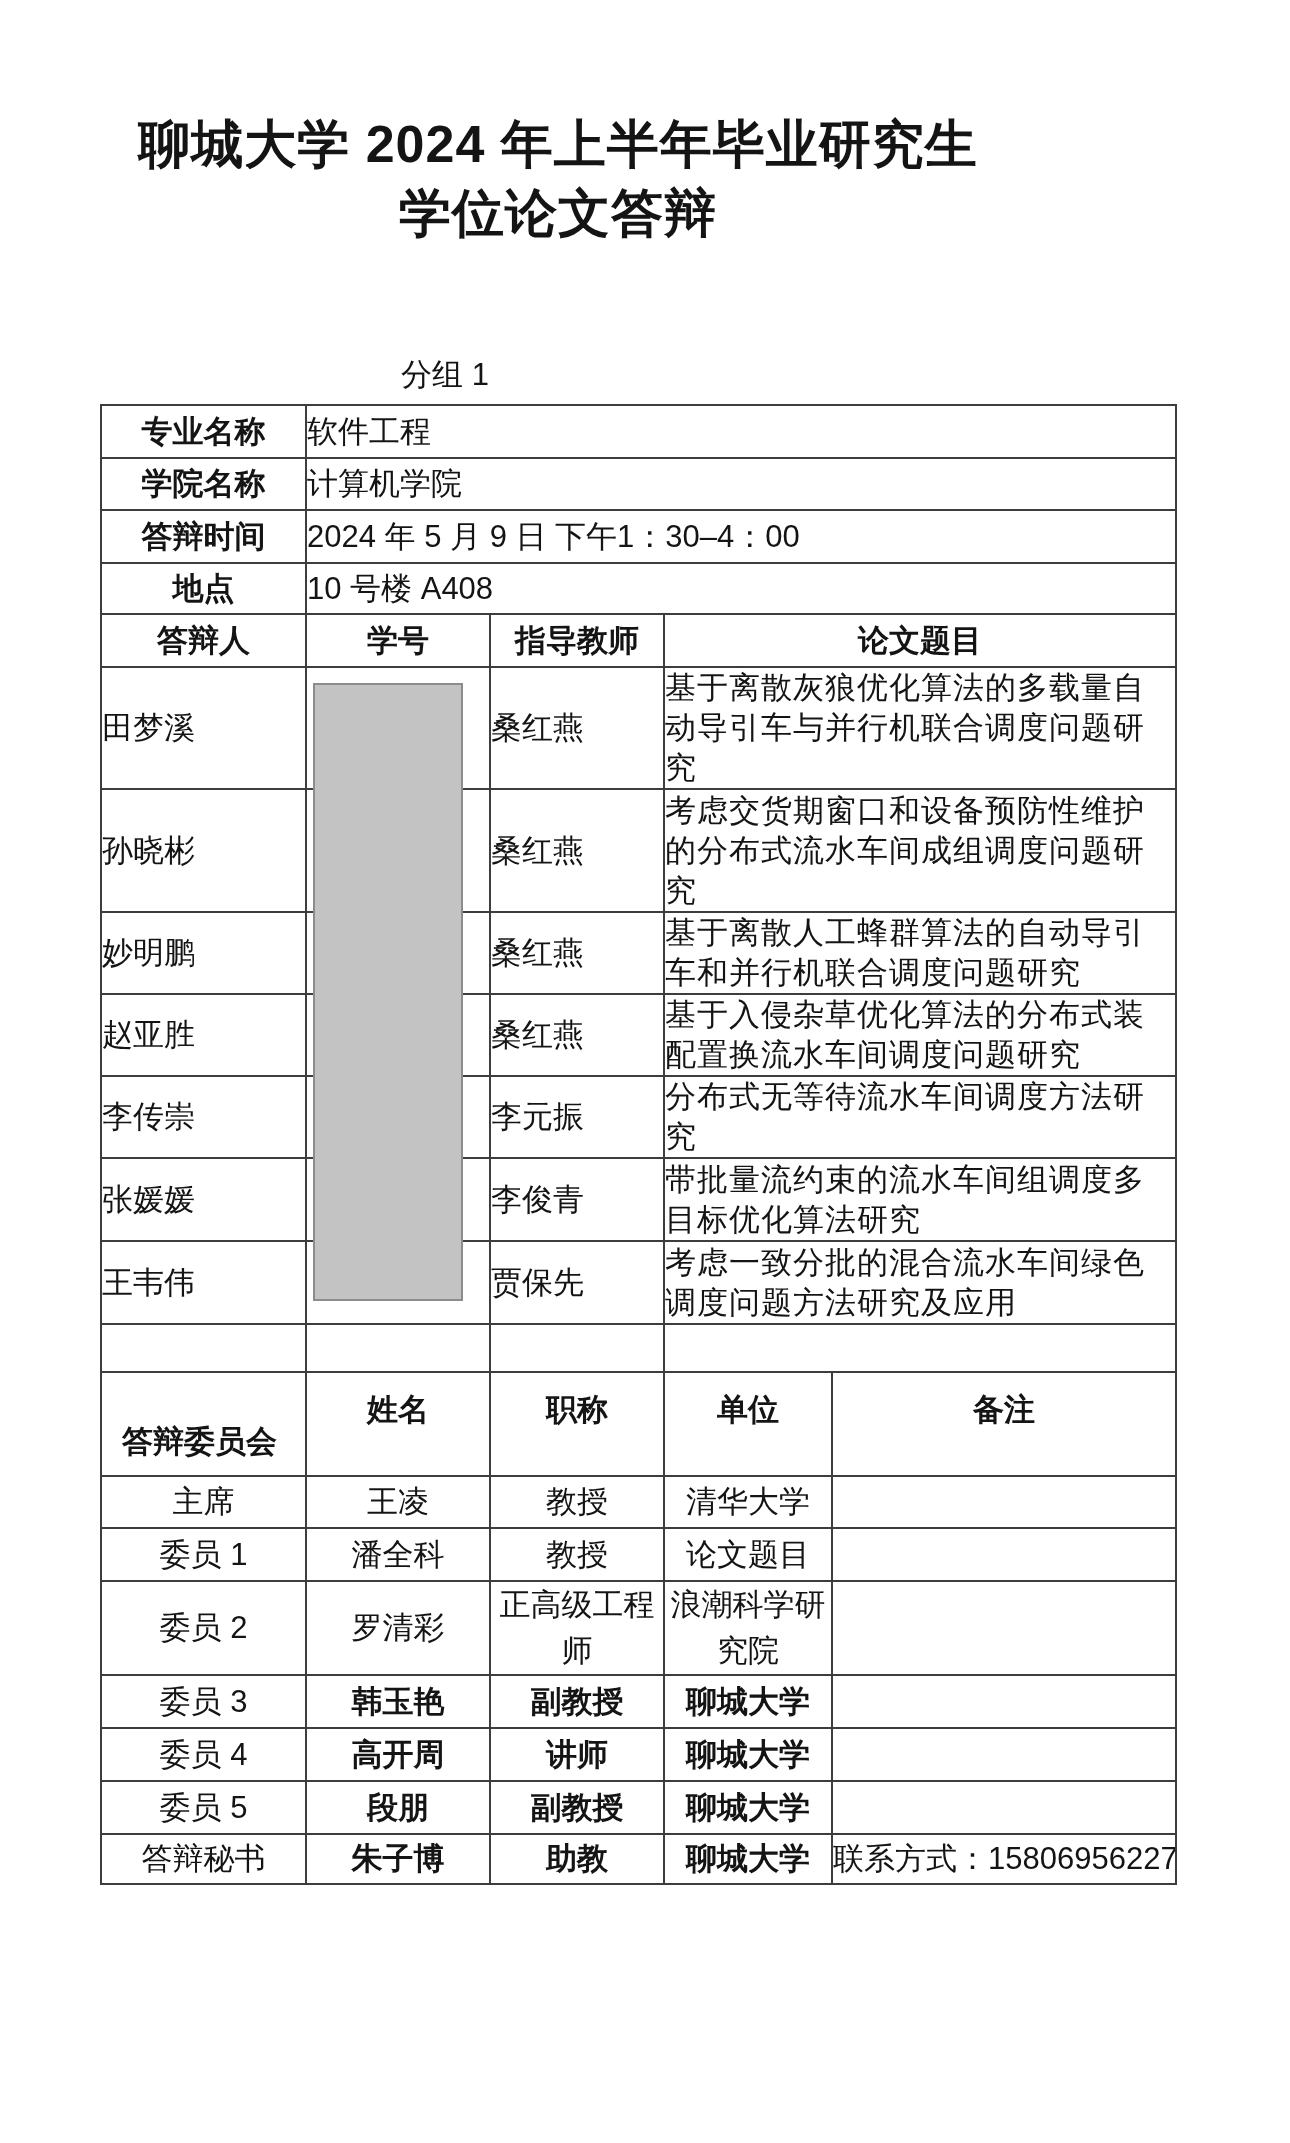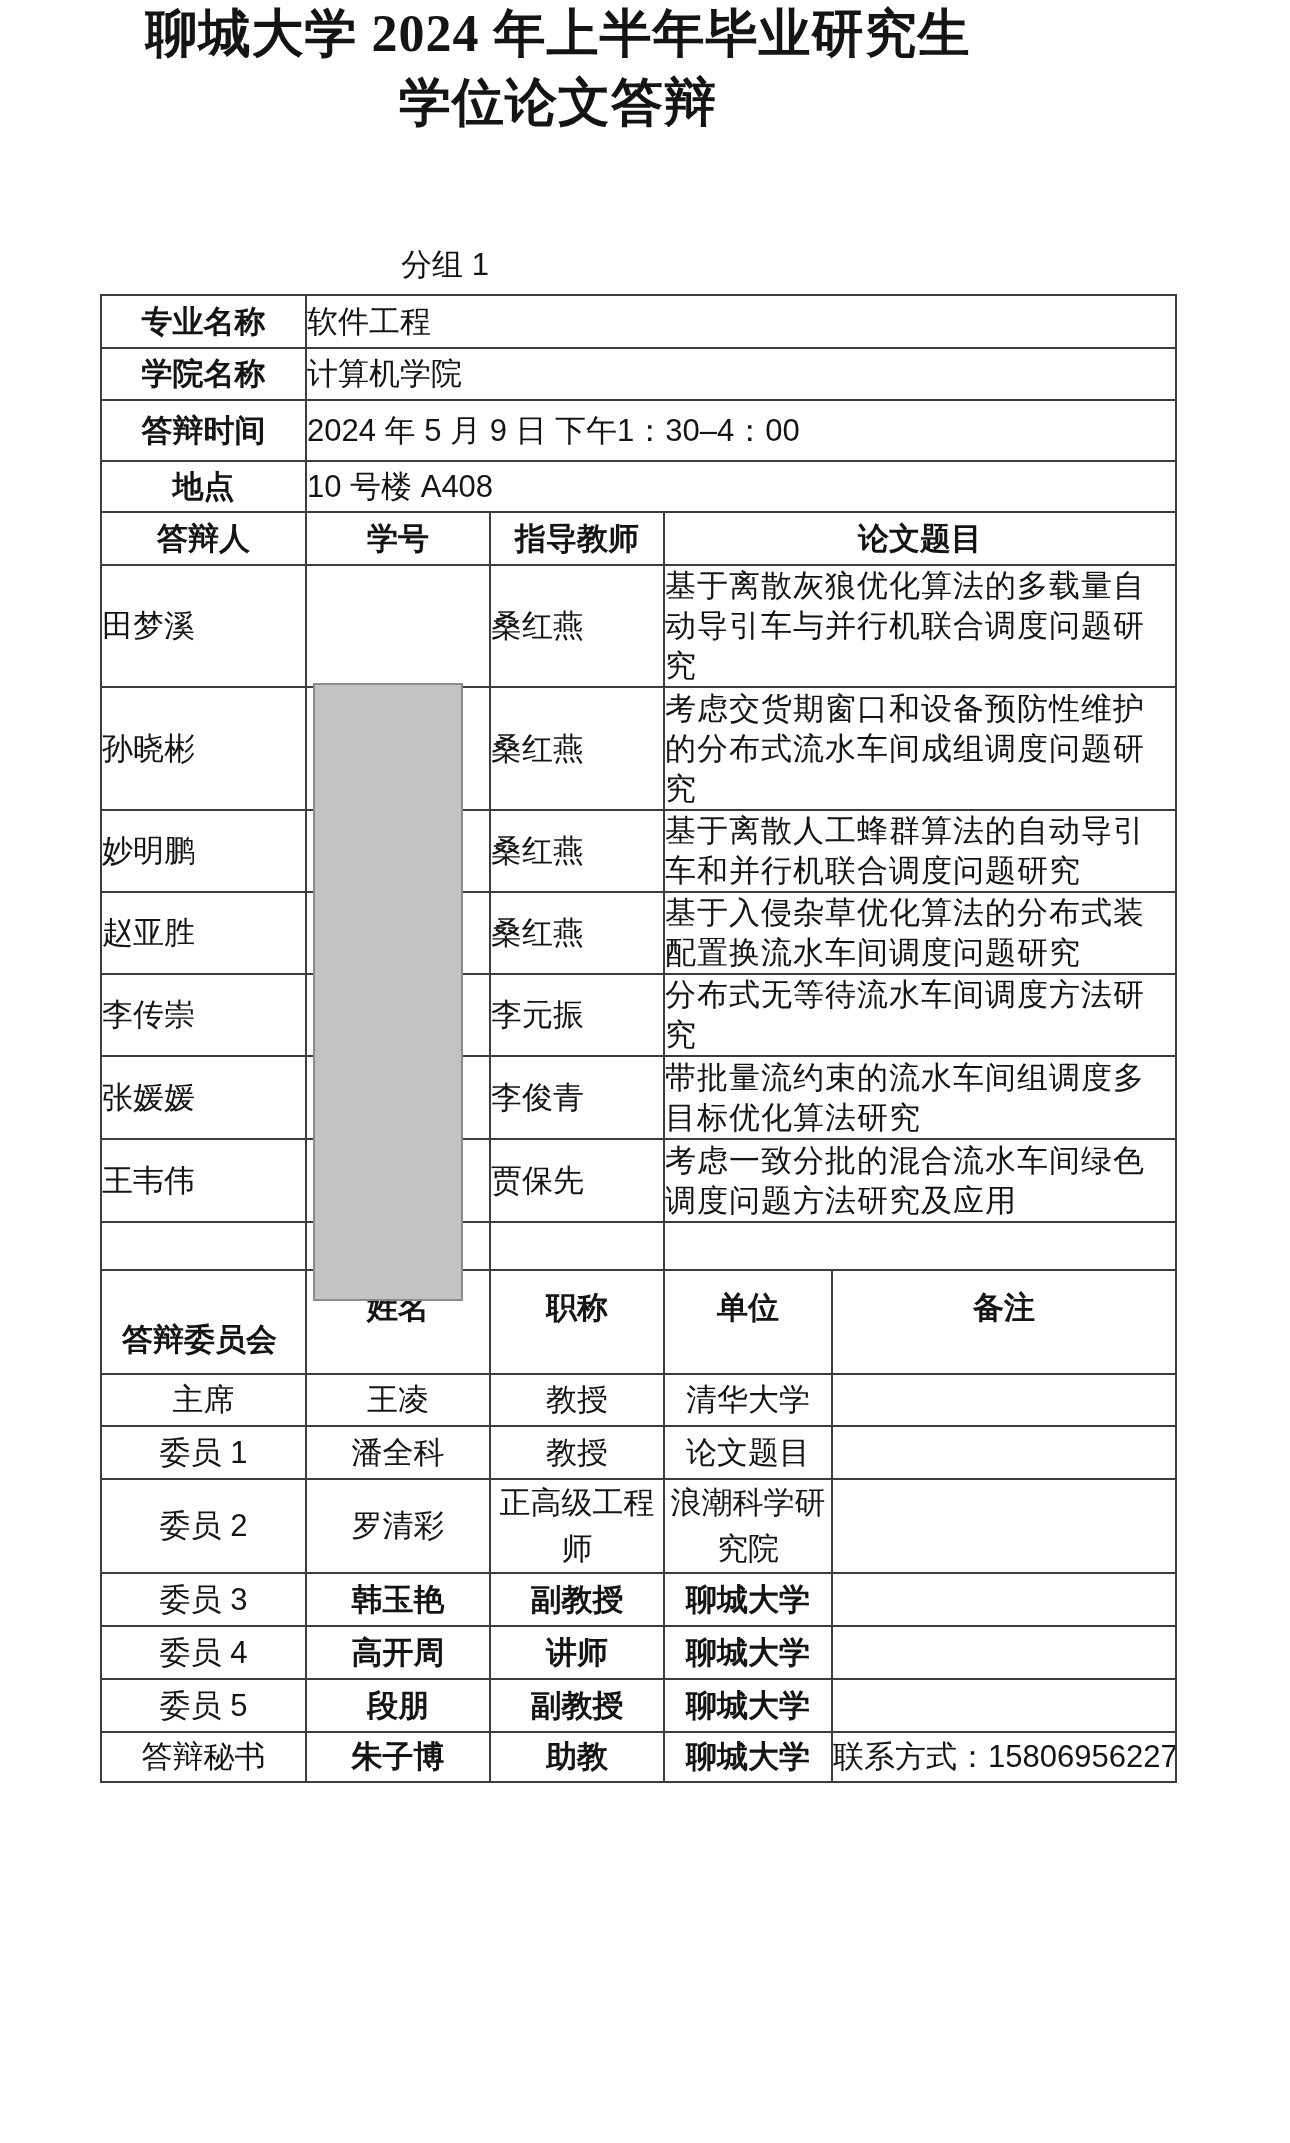--- a/index.html
+++ b/index.html
@@ -5,27 +5,27 @@
   html,body { margin:0; padding:0; background:#ffffff; }
   .page {
     position:relative;
     width:1290px; height:2143px;
     background:#ffffff;
     color:#141414;
     font-family:"Liberation Sans", sans-serif;
     overflow:hidden;
   }
   .title {
+    padding-top:110px;
     width:1116px;
     text-align:center;
     font-size:52px;
     font-weight:bold;
     line-height:1.32;
     letter-spacing:1px;
-    font-family:Liberation Serif, serif;
   }
   .group {
     margin-top:108px;
     width:890px;
     text-align:center;
     font-size:31px;
     line-height:40px;
     font-weight:normal;
   }
   table.main {
@@ -104,21 +104,21 @@
     <tbody>
 
       <tr style="height:53px">
         <td class="lbl">专业名称</td>
         <td class="val" colspan="4">软件工程</td>
       </tr>
       <tr style="height:52px">
         <td class="lbl">学院名称</td>
         <td class="val" colspan="4">计算机学院</td>
       </tr>
-      <tr style="height:61px">
+      <tr style="height:53px">
         <td class="lbl">答辩时间</td>
         <td class="val" colspan="4">2024 年 5 月 9 日  下午1：30–4：00</td>
       </tr>
       <tr style="height:51px">
         <td class="lbl">地点</td>
         <td class="val" colspan="4">10 号楼 A408</td>
       </tr>
 
       <tr class="hdr" style="height:53px">
         <td>答辩人</td>

